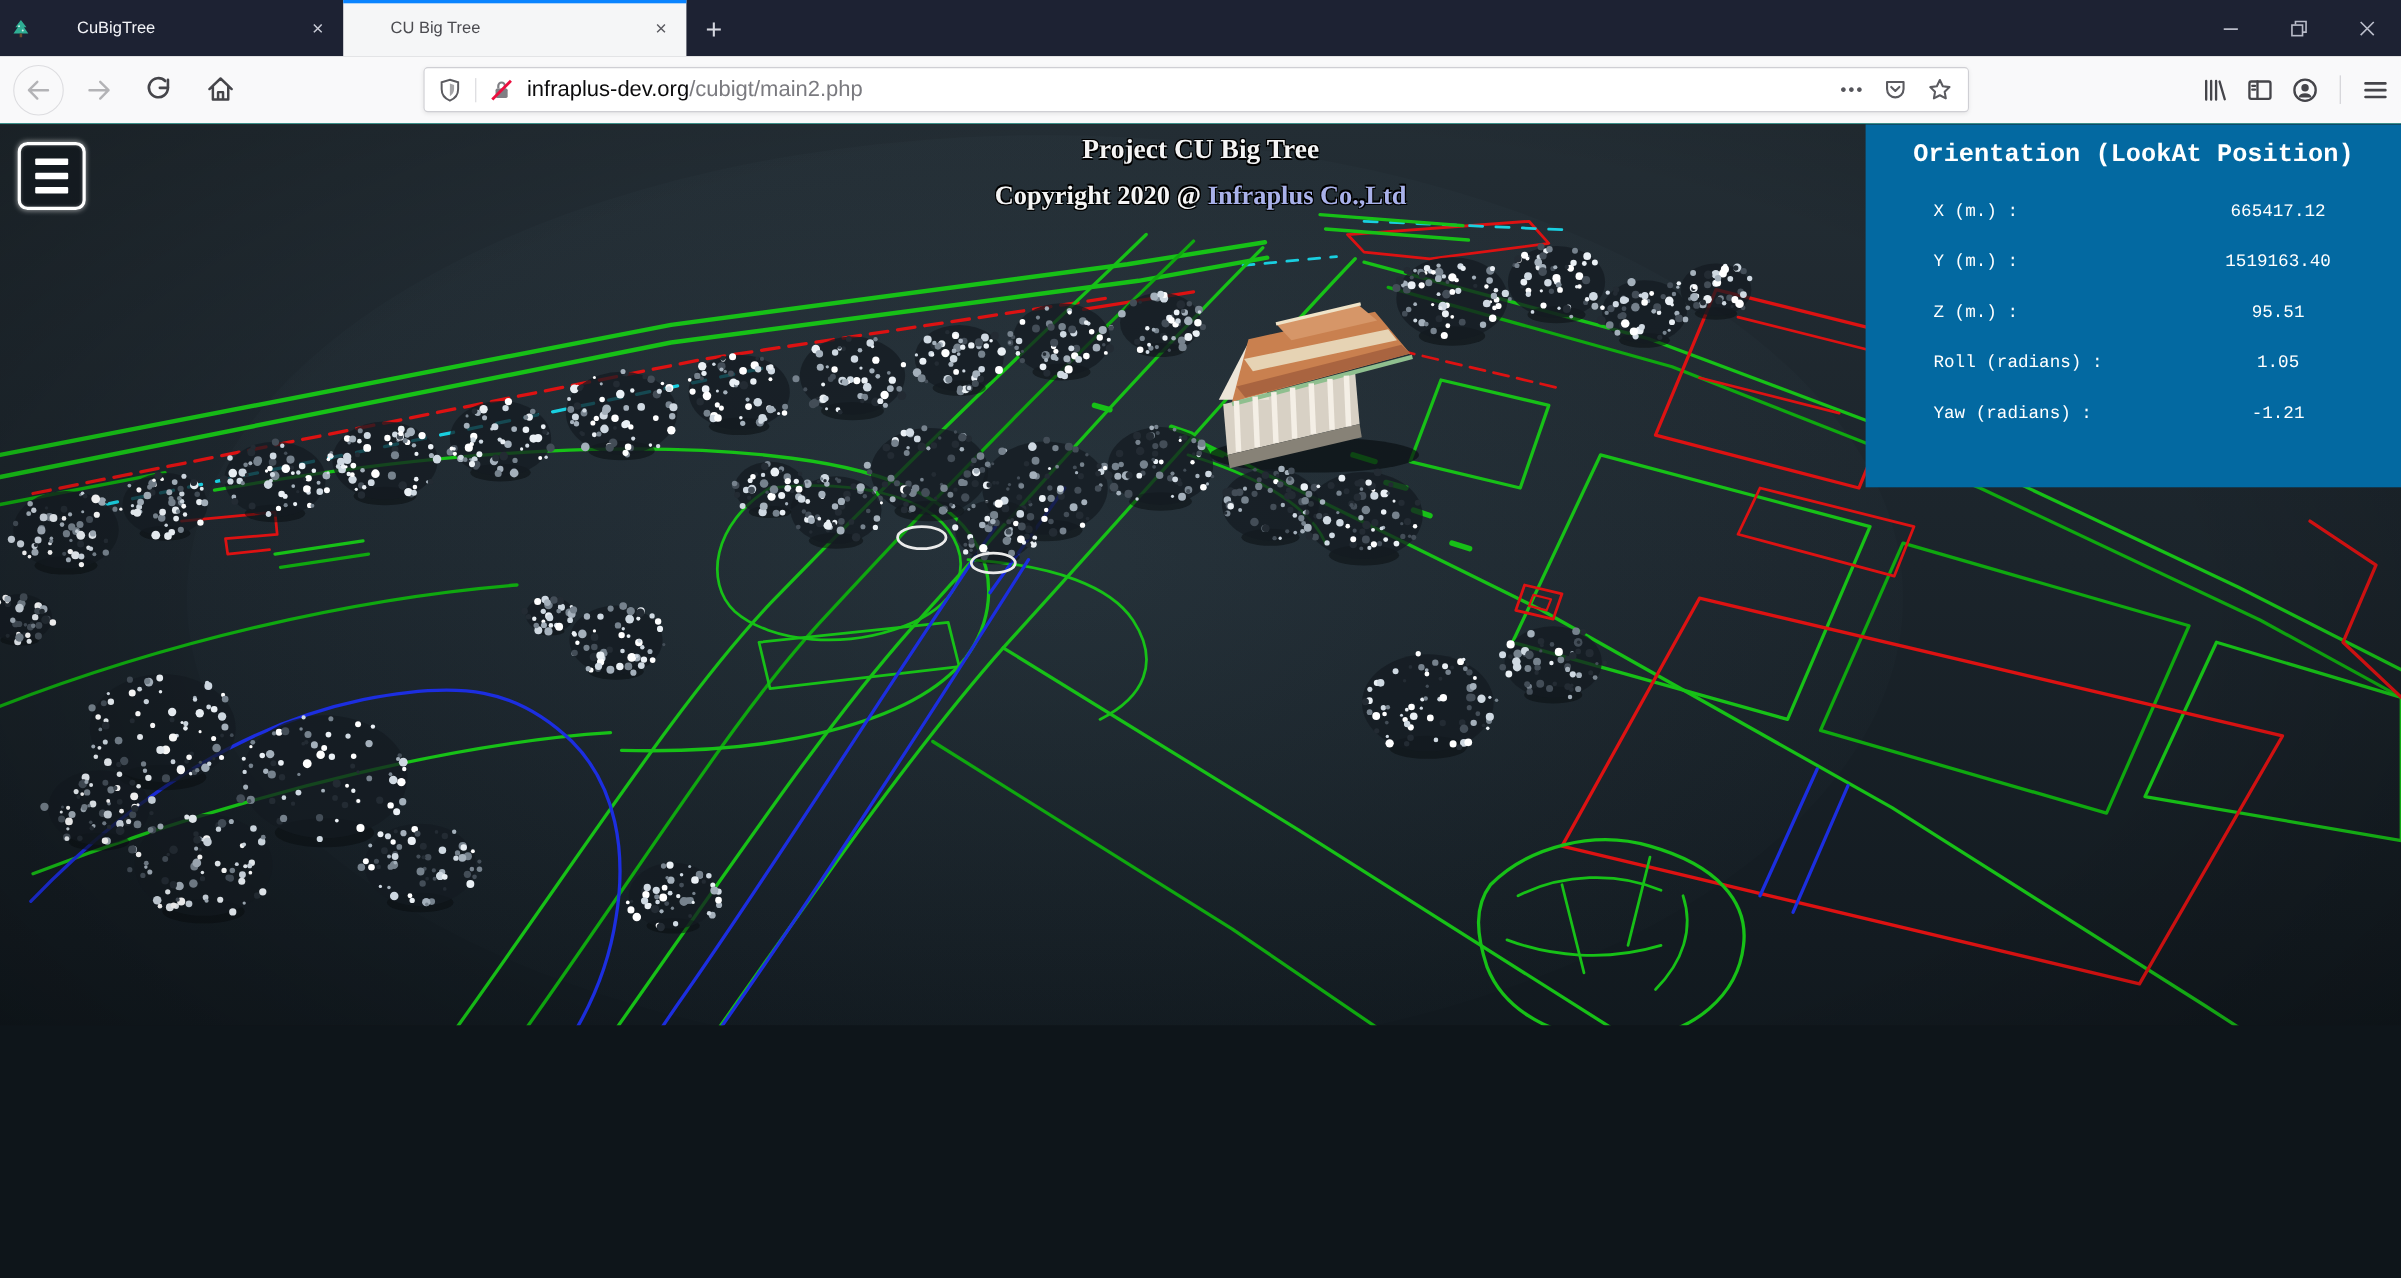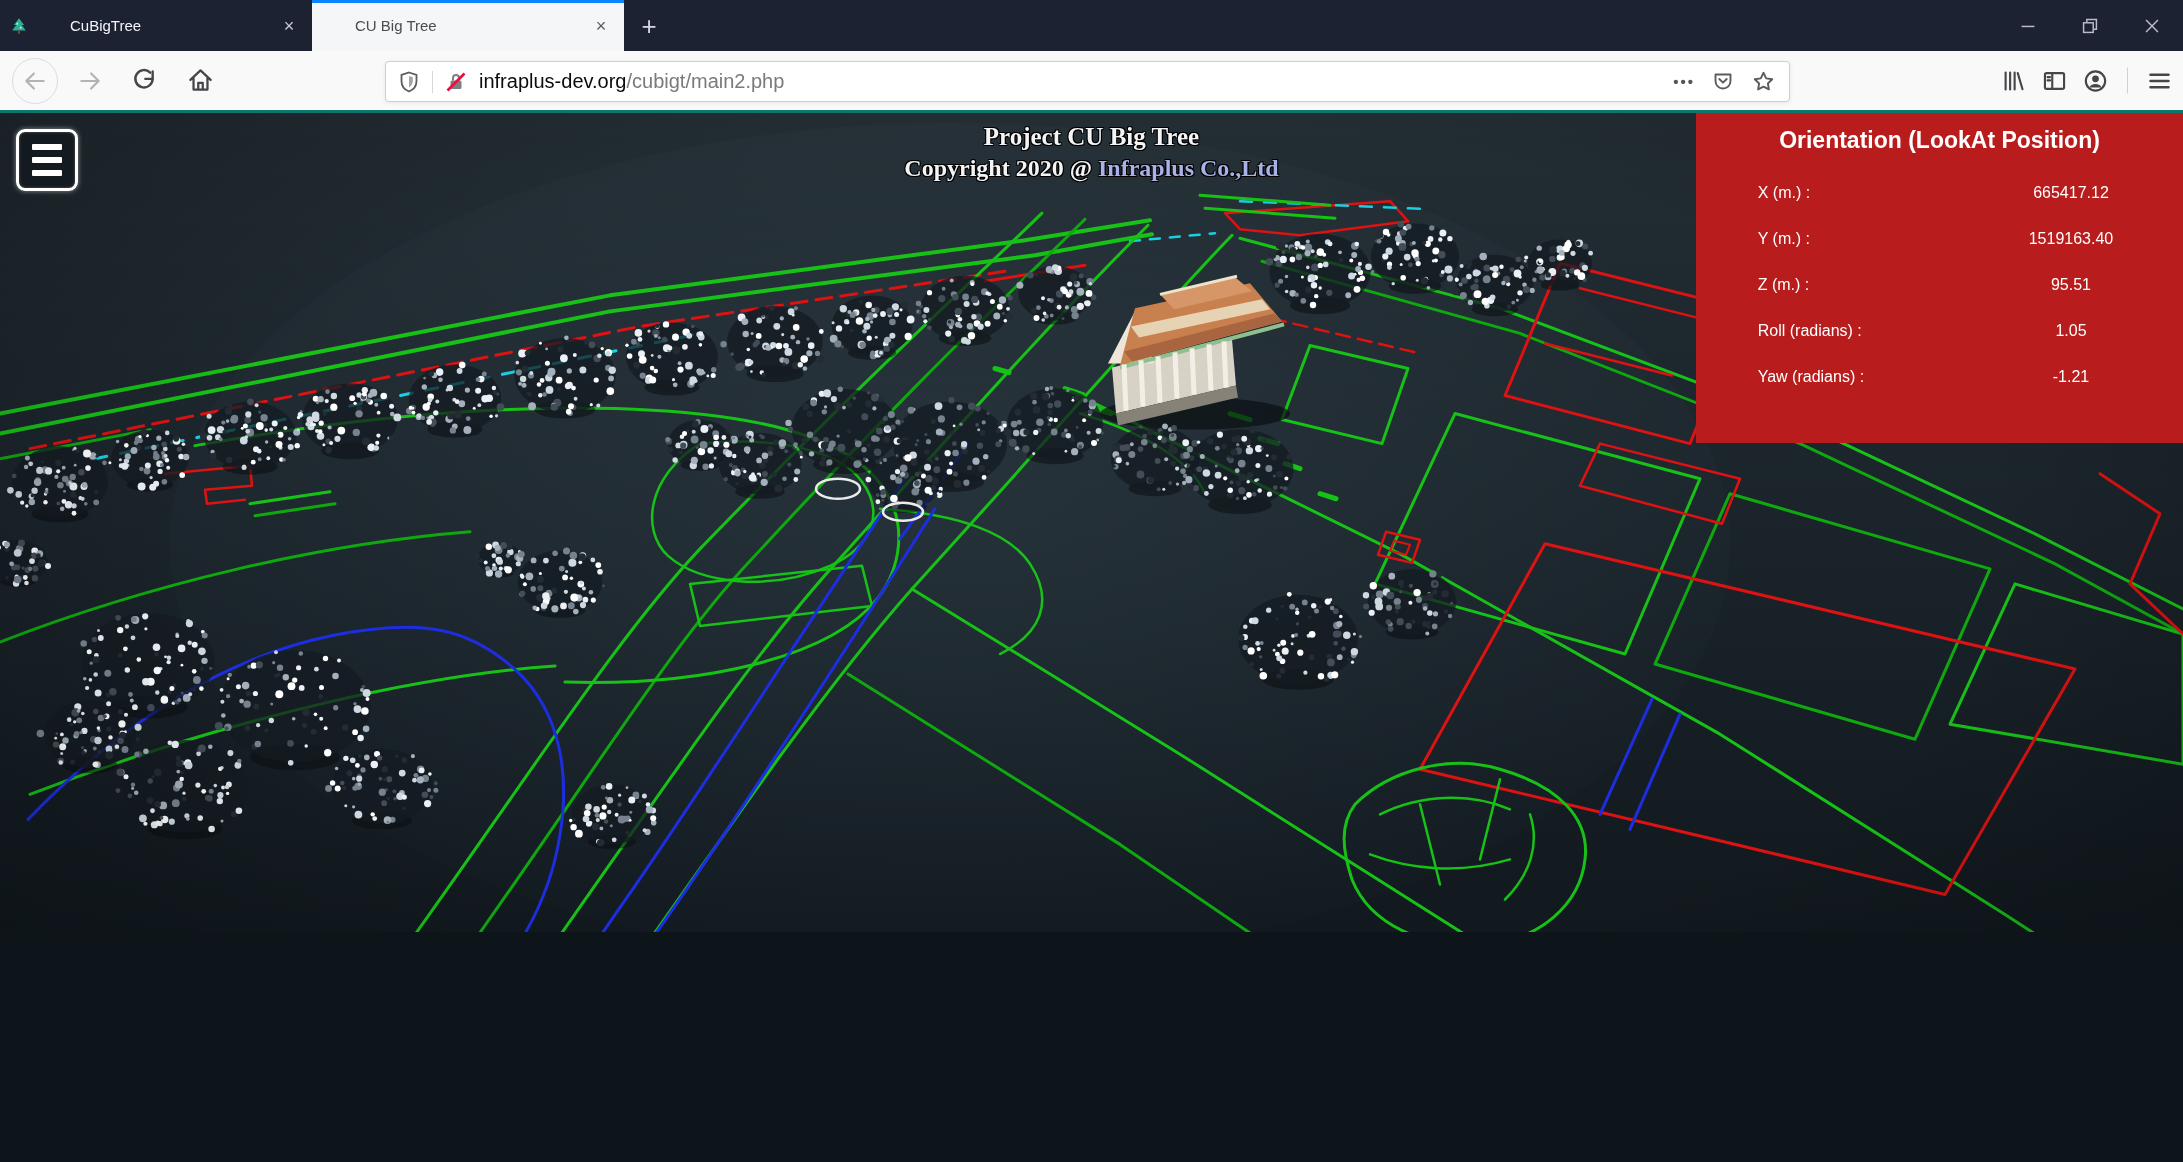--- a/index.html
+++ b/index.html
@@ -15,21 +15,21 @@
   .favicon{width:18px;height:18px;margin-right:9px;flex:0 0 auto;}
   .tab-title{flex:1;font-size:15px;white-space:nowrap;overflow:hidden;margin-left:33px;}
   .tab-close{width:26px;height:26px;border-radius:3px;display:flex;align-items:center;justify-content:center;font-size:18px;line-height:1;}
   .tab.inactive .tab-close{color:#c9ccd7;}
   .tab.active .tab-close{color:#5a5a60;}
   .newtab{width:34px;height:34px;align-self:center;margin-left:8px;border-radius:3px;display:flex;align-items:center;justify-content:center;color:#d5d7e0;font-size:26px;line-height:1;}
   .win-controls{margin-left:auto;display:flex;}
   .win-btn{width:62px;display:flex;align-items:center;justify-content:center;}
 
   
-  .navbar{position:absolute;top:51px;left:0;width:2183px;height:62px;background:#f9f9fa;border-bottom:3px solid #0f766e;box-sizing:border-box;}
+  .navbar{position:absolute;top:51px;left:0;width:2183px;height:62px;background:#f9f9fa;border-bottom:1px solid #0f766e;box-sizing:border-box;}
   .nav-btn{position:absolute;top:50%;transform:translateY(-50%);width:44px;height:44px;border-radius:50%;display:flex;align-items:center;justify-content:center;}
   .nav-back{left:12px;border:1px solid #dddde0;}
   .nav-fwd{left:68px;}
   .nav-reload{left:122px;}
   .nav-home{left:178px;}
   .urlbar{position:absolute;left:385px;top:10px;width:1405px;height:41px;background:#ffffff;border:1px solid #cfcfd4;border-radius:4px;box-sizing:border-box;display:flex;align-items:center;box-shadow:0 1px 4px rgba(12,12,13,.08);}
   .ub-shield{margin-left:11px;flex:0 0 auto;}
   .ub-sep{width:1px;height:22px;background:#d7d7db;margin:0 11px;flex:0 0 auto;}
   .url-text{font-size:20px;margin-left:11px;white-space:nowrap;}
   .url-host{color:#0c0c0d;}
@@ -38,29 +38,29 @@
   .dots{color:#55555b;font-size:15px;letter-spacing:2px;font-weight:bold;}
   .toolbar-right{position:absolute;right:10px;top:50%;transform:translateY(-50%);display:flex;align-items:center;gap:14px;}
   .tb-sep{width:1px;height:26px;background:#cfcfd4;margin:0 4px;}
 
   
   .content{position:absolute;top:113px;left:0;width:2183px;height:819px;background:#10171c;overflow:hidden;}
   #scene{position:absolute;top:0;left:0;}
   .page-title{position:absolute;top:10px;left:0;right:0;text-align:center;color:#f4f4f4;
               font-family:"Liberation Serif",serif;font-weight:bold;font-size:25px;
               text-shadow:1px 1px 0 #000,-1px -1px 0 #000,1px -1px 0 #000,-1px 1px 0 #000;pointer-events:none;}
-  .page-copy{font-size:24px;margin-top:4px;}
+  .page-copy{font-size:24px;margin-top:14px;}
   .copy-link{color:#a9b1e9;}
   .menu-btn{position:absolute;top:16px;left:16px;width:56px;height:56px;border:3px solid #ffffff;border-radius:9px;
             background:rgba(8,12,16,.35);display:flex;flex-direction:column;align-items:center;justify-content:center;gap:7px;
             box-shadow:0 0 5px rgba(255,255,255,.5), inset 0 0 3px rgba(255,255,255,.3);cursor:pointer;}
   .menu-bar{width:30px;height:6px;background:#ffffff;border-radius:1px;}
 
   
-  .orient-panel{position:absolute;top:0;right:0;width:487px;height:330px;background:#b91c1c;color:#ffffff;}
+  .orient-panel{position:absolute;top:0;right:0;width:487px;height:330px;background:#0369a1;color:#ffffff;font-family:Liberation Mono, monospace;}
   .panel-title{text-align:center;font-size:23px;font-weight:bold;margin-top:14px;}
   .orient-rows{margin-top:16px;}
   .orow{display:flex;height:46px;align-items:center;font-size:16px;justify-content:flex-end;}
   .olabel{flex:0 0 44%;padding-left:13px;box-sizing:border-box;}
   .ovalue{flex:0 0 46%;text-align:center;}
 
   .icon{display:block;}
 </style>
 </head>
 <body>

